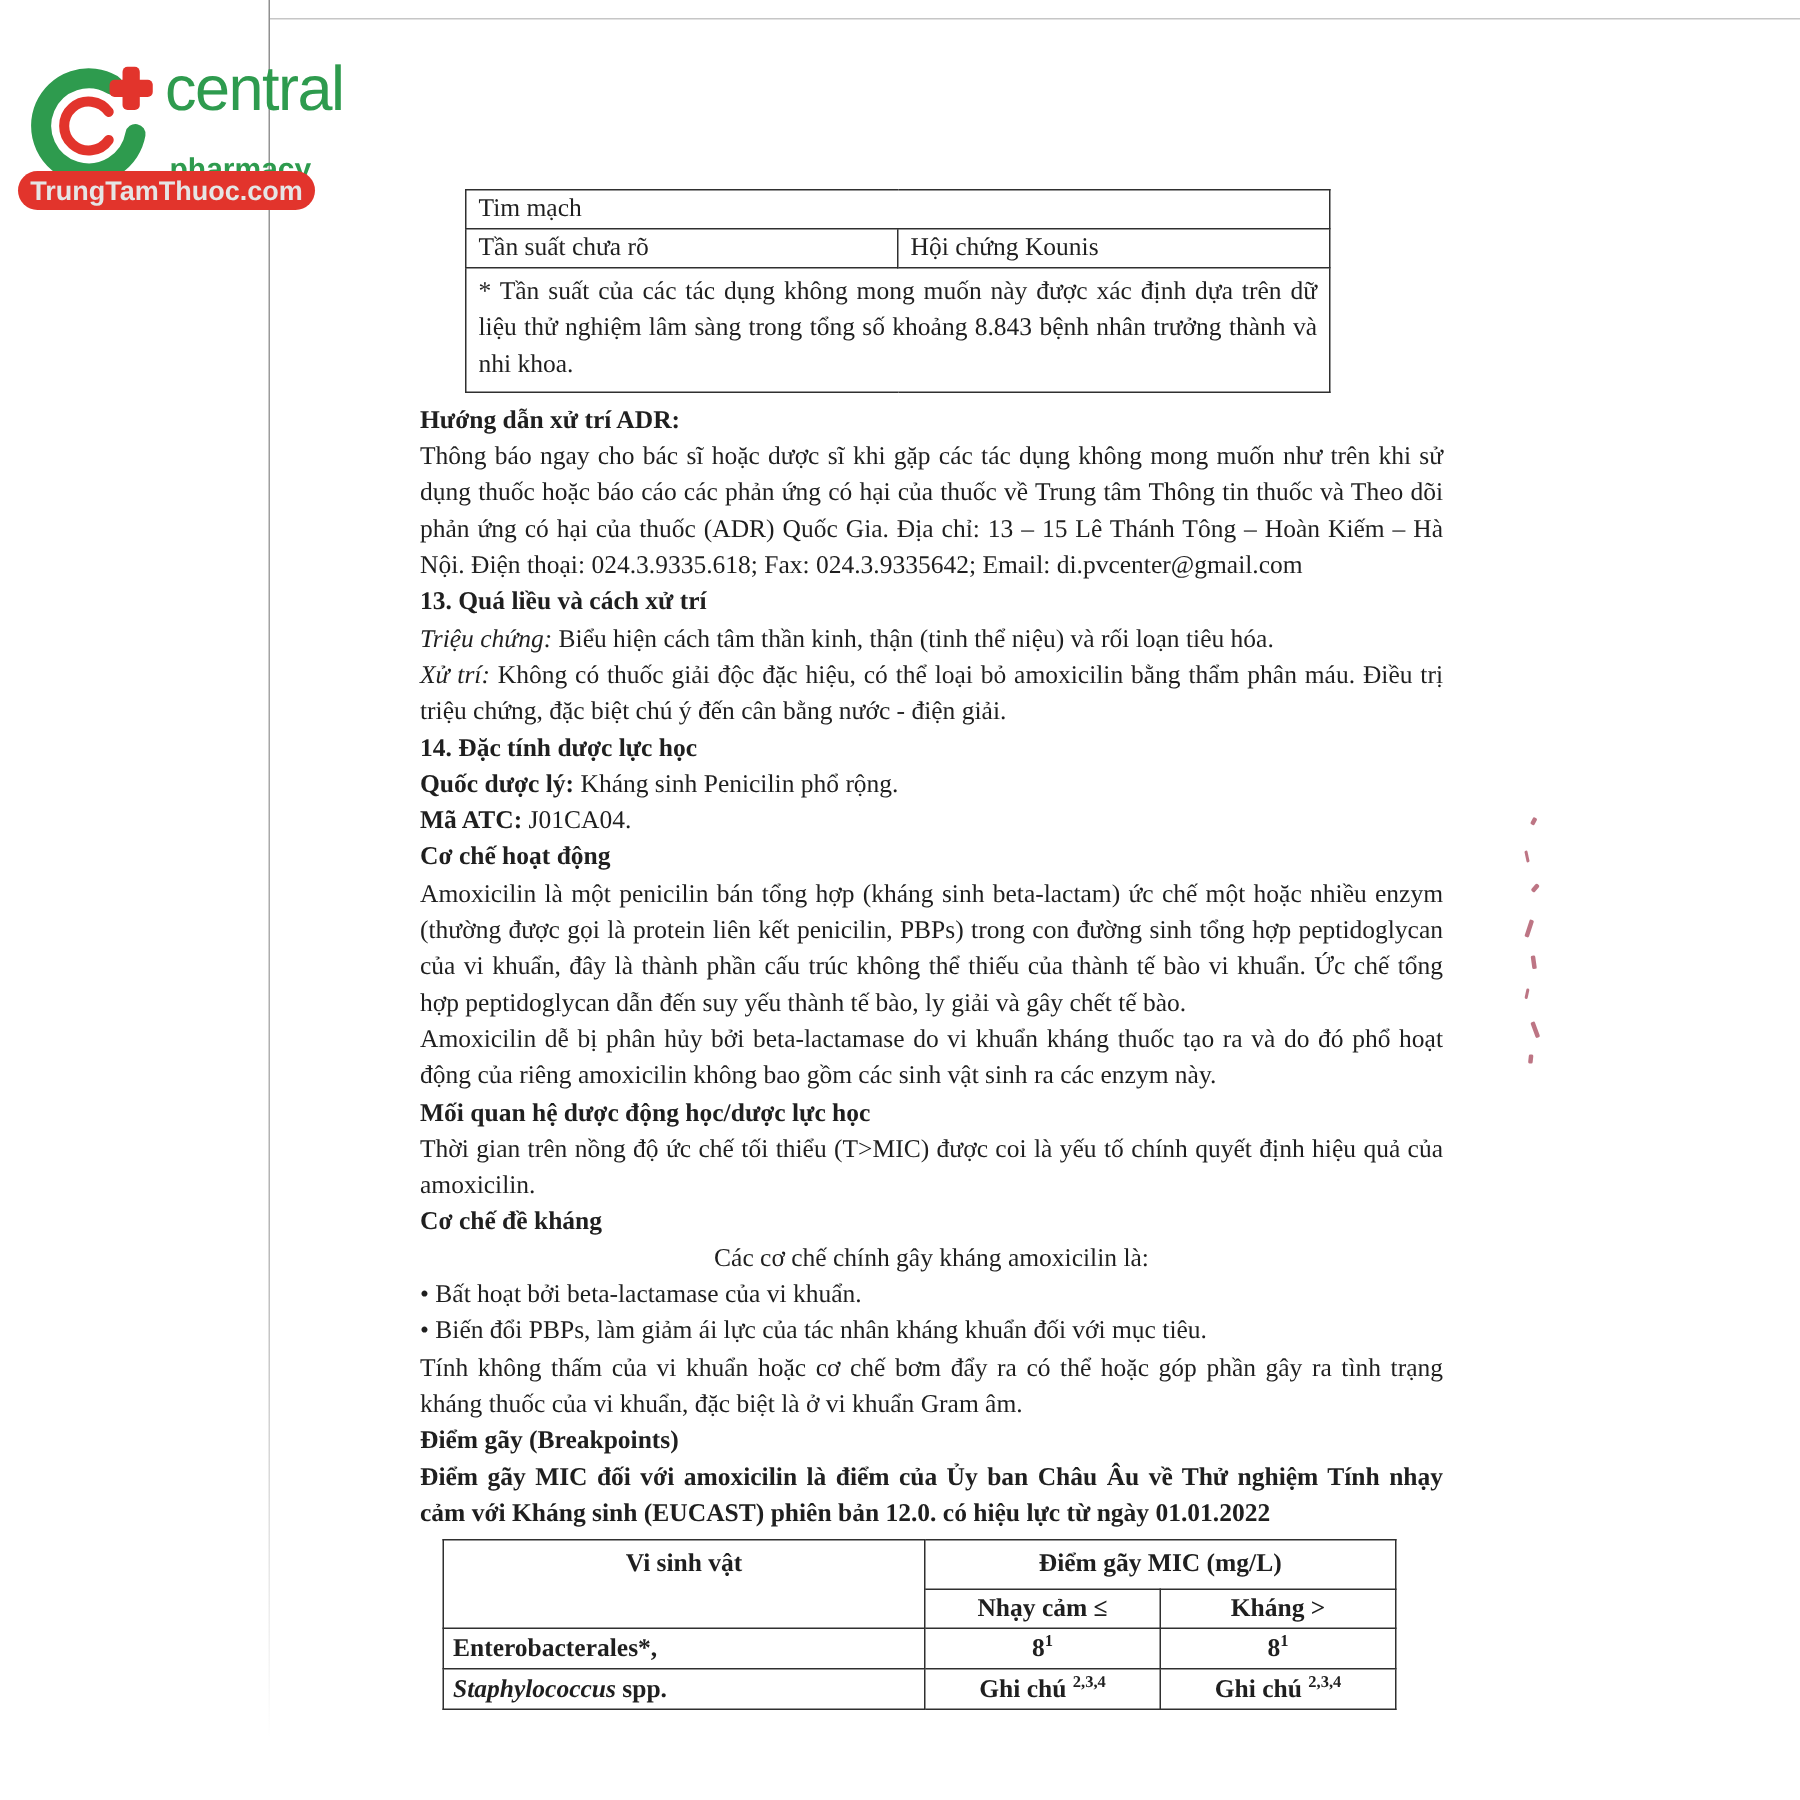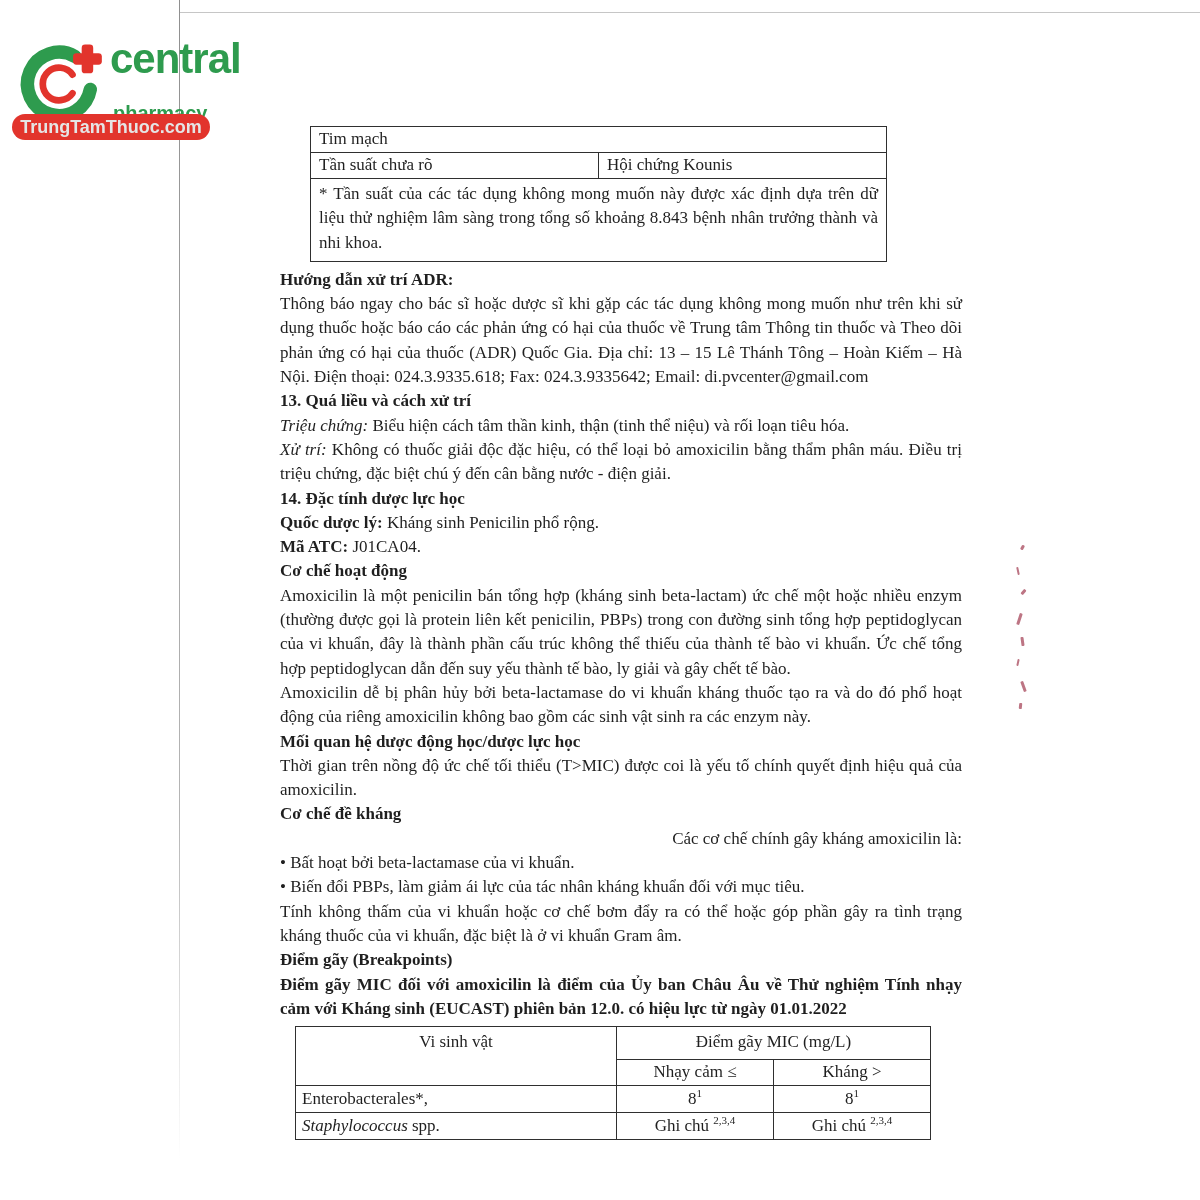--- a/index.html
+++ b/index.html
@@ -12,21 +12,21 @@
 
   
   .edge-v{position:absolute;left:179px;top:0;width:1px;height:1160px;
     background:linear-gradient(180deg,#8f8f8f 0%,#b5b5b5 70%,rgba(181,181,181,0) 100%);}
   .edge-h{position:absolute;left:180px;top:12px;width:1020px;height:1px;background:#c6c6c6;}
 
   
   .logo{position:absolute;left:10px;top:30px;width:230px;height:115px;}
   .logo-mark{position:absolute;left:4px;top:4px;width:96px;height:96px;}
   .logo-brand{position:absolute;left:100px;top:8px;font-family:"Liberation Sans",sans-serif;
-    font-weight:bold;font-size:42px;line-height:42px;letter-spacing:-1px;color:#2e9b4e;}
+    font-weight:normal;font-size:42px;line-height:42px;letter-spacing:-1px;color:#2e9b4e;}
   .logo-sub{position:absolute;left:103px;top:72px;font-family:"Liberation Sans",sans-serif;
     font-weight:bold;font-size:20px;color:#2e9b4e;}
   .logo-badge{position:absolute;left:2px;top:84px;width:198px;height:26px;background:#e2342c;
     border-radius:14px;display:flex;align-items:center;justify-content:center;
     font-family:"Liberation Sans",sans-serif;font-weight:bold;font-size:18px;color:#e5e5e5;}
 
   
   .content{position:absolute;left:280px;top:126px;width:682px;
     font-size:17px;line-height:24.3px;text-align:justify;}
   .content p{margin:0;}
@@ -35,21 +35,21 @@
   .lead-b{font-weight:bold;}
 
   table{border-collapse:collapse;color:#1f1f1f;}
   
   .t1{margin-left:30px;width:577px;table-layout:fixed;}
   .t1 td{border:1.6px solid #2f2f2f;padding:0 8px;height:25px;text-align:left;}
   .t1 .foot{height:auto;padding:3px 8px 6px 8px;line-height:24.3px;text-align:justify;}
 
   
   .t2{margin-left:15px;margin-top:5px;width:636px;table-layout:fixed;}
-  .t2 td{border:1.4px solid #2f2f2f;font-weight:normal;padding:0 6px;}
+  .t2 td{border:1.4px solid #2f2f2f;font-weight:bold;padding:0 6px;}
   .t2 .c{text-align:center;}
   .t2 .h1{height:29px;vertical-align:top;padding-top:3px;}
   .t2 .h2{height:25px;}
   .t2 .dr{height:26px;}
   sup{font-size:11px;line-height:0;}
   .it{font-style:italic;}
 
   .gap-before{margin-top:11px;font-weight:bold;}
 
   
@@ -113,21 +113,21 @@
     <p><span class="lead-b">Mã ATC:</span><span> J01CA04.</span></p>
 
     <p class="head">Cơ chế hoạt động</p>
     <p>Amoxicilin là một penicilin bán tổng hợp (kháng sinh beta-lactam) ức chế một hoặc nhiều enzym (thường được gọi là protein liên kết penicilin, PBPs) trong con đường sinh tổng hợp peptidoglycan của vi khuẩn, đây là thành phần cấu trúc không thể thiếu của thành tế bào vi khuẩn. Ức chế tổng hợp peptidoglycan dẫn đến suy yếu thành tế bào, ly giải và gây chết tế bào.</p>
     <p>Amoxicilin dễ bị phân hủy bởi beta-lactamase do vi khuẩn kháng thuốc tạo ra và do đó phổ hoạt động của riêng amoxicilin không bao gồm các sinh vật sinh ra các enzym này.</p>
 
     <p class="head">Mối quan hệ dược động học/dược lực học</p>
     <p>Thời gian trên nồng độ ức chế tối thiểu (T&gt;MIC) được coi là yếu tố chính quyết định hiệu quả của amoxicilin.</p>
 
     <p class="head">Cơ chế đề kháng</p>
-    <p style="text-align:right">Các cơ chế chính gây kháng amoxicilin là:</p>
+    <p style="text-align:center">Các cơ chế chính gây kháng amoxicilin là:</p>
     <p style="text-align:left">• Bất hoạt bởi beta-lactamase của vi khuẩn.</p>
     <p style="text-align:left">• Biến đổi PBPs, làm giảm ái lực của tác nhân kháng khuẩn đối với mục tiêu.</p>
     <p>Tính không thấm của vi khuẩn hoặc cơ chế bơm đẩy ra có thể hoặc góp phần gây ra tình trạng kháng thuốc của vi khuẩn, đặc biệt là ở vi khuẩn Gram âm.</p>
 
     <p class="head">Điểm gãy (Breakpoints)</p>
     <p class="gap-before">Điểm gãy MIC đối với amoxicilin là điểm của Ủy ban Châu Âu về Thử nghiệm Tính nhạy cảm với Kháng sinh (EUCAST) phiên bản 12.0. có hiệu lực từ ngày 01.01.2022</p>
 
     <table class="t2">
       <tbody>
           <tr>

